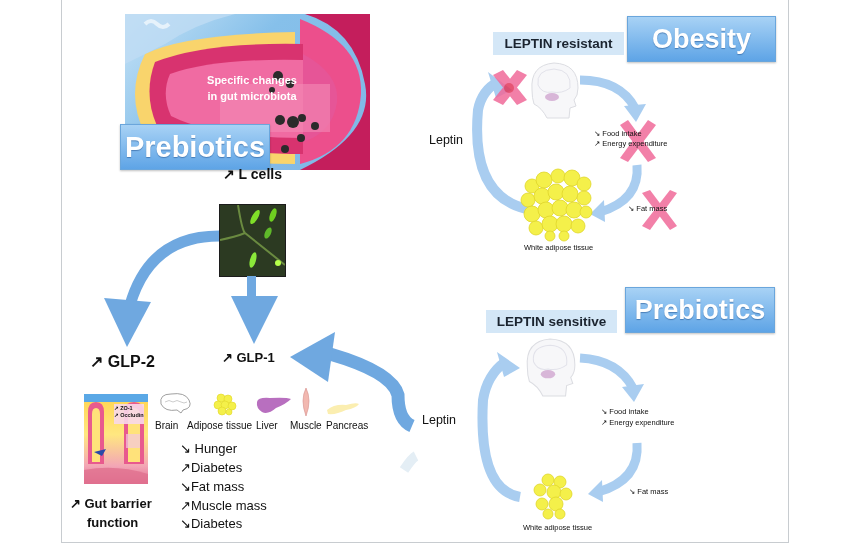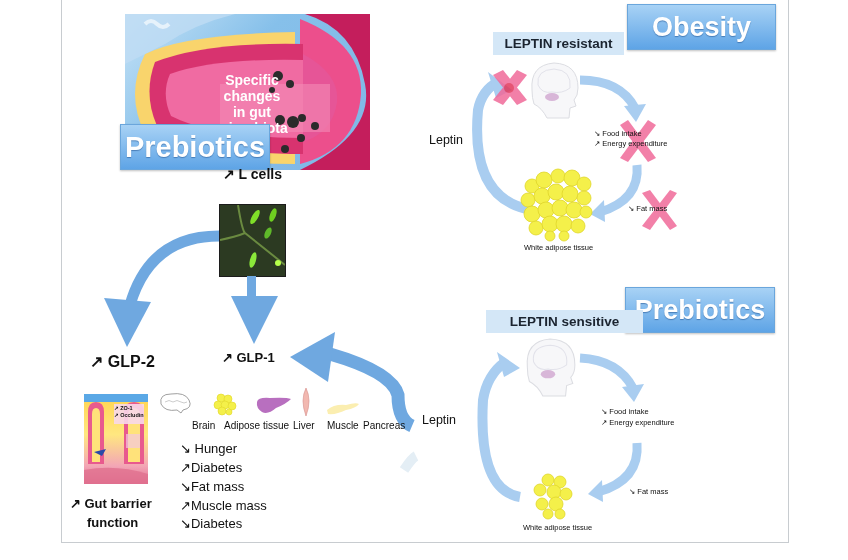--- a/index.html
+++ b/index.html
@@ -18,21 +18,21 @@
            text-shadow:0 1px 1px rgba(40,90,150,0.6); }
   .subbadge { position:absolute; background:#d4e7f7; font-weight:bold; font-size:13.5px;
               color:#1b2430; text-align:center; }
   .gut-img { position:absolute; left:125px; top:14px; width:245px; height:156px;
              background:linear-gradient(135deg,#c7e3f6 0%,#86c0ea 40%,#7fb6e6 100%); overflow:hidden; }
   .lcell-img { position:absolute; left:219px; top:204px; width:65px; height:71px;
                background:#2c3a22; border:1px solid #1c1c1c; overflow:hidden; }
   .gutbar-img { position:absolute; left:84px; top:394px; width:64px; height:90px; overflow:hidden;
                 background:linear-gradient(180deg,#ffd34f 0%,#ffe780 45%,#f3a6b6 80%,#e06a8e 100%); }
   .effects .lbl { font-size:13px; }
-  .organ-lbl { font-size:10px;margin-left:37px; }
+  .organ-lbl { font-size:10px; }
   .faint-wm { position:absolute; left:220px; top:540px; width:400px; height:20px; color:#eef0f2;
               font-size:22px; font-weight:bold; letter-spacing:2px; overflow:hidden; }
 </style>
 </head>
 <body>
 
 <div class="frame"></div>
 
 <div class="gut-img">
   <svg width="245" height="156" viewBox="0 0 245 156">
@@ -50,21 +50,21 @@
       <circle cx="168" cy="108" r="6"></circle>
         <circle cx="177" cy="104" r="4"></circle>
         <circle cx="190" cy="112" r="4"></circle>
       <circle cx="176" cy="124" r="4"></circle>
         <circle cx="160" cy="135" r="4"></circle>
         <circle cx="147" cy="76" r="3"></circle>
     </g>
     <path d="M0 0 L110 0 Q70 10 40 30 L0 50 Z" fill="#bfdcf4" opacity="0.8"></path>
     <path d="M20 10 q6 -6 12 0 q6 6 12 0" stroke="#e6f2fb" stroke-width="4" fill="none"></path>
   </svg>
-  <div class="lbl" style="left:82px;top:58px;width:90px;text-align:center;color:#fff;font-weight:bold;font-size:14px;line-height:16px;white-space:normal;">
+  <div class="lbl" style="left:82px;top:58px;width:90px;text-align:center;color:#fff;font-weight:bold;font-size:11px;line-height:16px;white-space:normal;">
     <span>Specific changes</span><br>
     <span>in gut microbiota</span>
   </div>
 </div>
 <div class="badge" style="left:120px;top:124px;width:148px;height:44px;font-size:29px;line-height:44px;">Prebiotics</div>
 
 <div class="lbl med-lbl" style="left:223px;top:166px;font-size:14px;font-weight:bold;">↗ L cells</div>
 <div class="lcell-img">
   <svg width="65" height="71" viewBox="0 0 65 71">
     <path d="M18 0 Q22 25 25 28 Q35 36 65 60" stroke="#6a8a40" stroke-width="2" fill="none"></path>
@@ -162,30 +162,30 @@
       <circle cx="12" cy="18" r="6"></circle>
       <circle cx="26" cy="20" r="7"></circle>
     <circle cx="38" cy="22" r="6"></circle>
       <circle cx="14" cy="32" r="6"></circle>
       <circle cx="28" cy="32" r="7"></circle>
       <circle cx="20" cy="42" r="5"></circle>
       <circle cx="32" cy="42" r="5"></circle>
   </g>
 </svg>
 
-<div class="badge" style="left:627px;top:4px;width:147px;height:44px;font-size:27px;line-height:44px;">Obesity</div>
+<div class="badge" style="left:627px;top:16px;width:147px;height:44px;font-size:27px;line-height:44px;">Obesity</div>
 <div class="subbadge" style="left:493px;top:32px;width:131px;height:23px;line-height:23px;">LEPTIN resistant</div>
 <div class="lbl" style="left:429px;top:133px;font-size:12.5px;">Leptin</div>
 <div class="lbl tiny" style="left:594px;top:129px;">↘   Food intake</div>
 <div class="lbl tiny" style="left:594px;top:139px;">↗ Energy expenditure</div>
 <div class="lbl tiny" style="left:628px;top:204px;">↘     Fat mass</div>
 <div class="lbl tiny" style="left:524px;top:243px;">White adipose tissue</div>
 
 <div class="badge" style="left:625px;top:287px;width:148px;height:44px;font-size:27px;line-height:44px;">Prebiotics</div>
-<div class="subbadge" style="left:486px;top:310px;width:157px;height:23px;line-height:23px;">LEPTIN sensitive</div>
+<div class="subbadge" style="left:486px;top:310px;width:131px;height:23px;line-height:23px;">LEPTIN sensitive</div>
 <div class="lbl" style="left:422px;top:413px;font-size:12.5px;">Leptin</div>
 <div class="lbl tiny" style="left:601px;top:407px;">↘   Food intake</div>
 <div class="lbl tiny" style="left:601px;top:418px;">↗ Energy expenditure</div>
 <div class="lbl tiny" style="left:629px;top:487px;">↘     Fat mass</div>
 <div class="lbl tiny" style="left:523px;top:523px;">White adipose tissue</div>
 
 <div class="lbl" style="left:90px;top:352px;font-size:16px;font-weight:bold;">↗ GLP-2</div>
 <div class="lbl" style="left:222px;top:350px;font-size:13px;font-weight:bold;">↗ GLP-1</div>
 
 <div class="gutbar-img">

